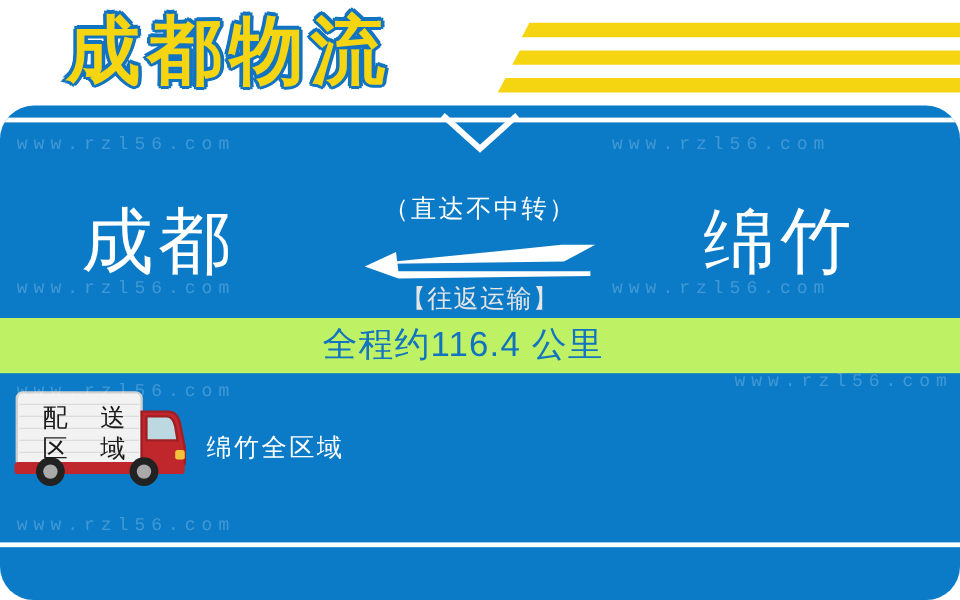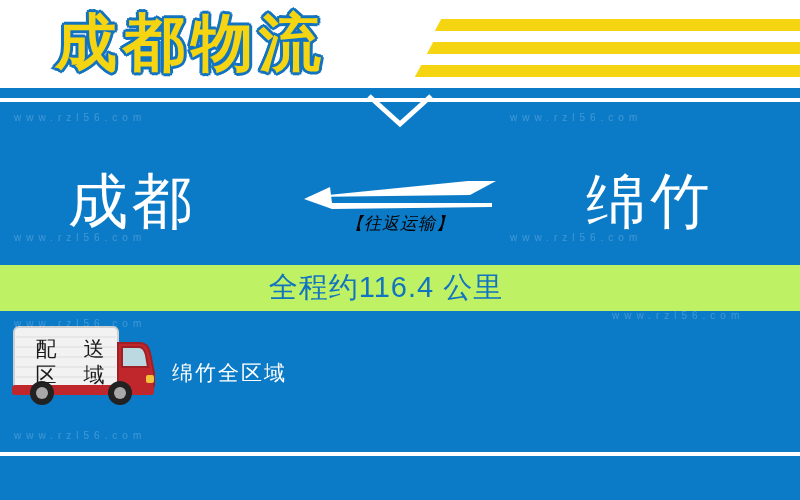--- a/index.html
+++ b/index.html
@@ -54,20 +54,21 @@
   .stripe-2 { top: 42px;  left: 430px; width: 400px; }
   .stripe-3 { top: 65px;  left: 418px; width: 400px; }
 
   
   .blue-panel {
     position: absolute;
     left: 0; top: 88px;
     width: 800px; height: 412px;
     background: #0b7bc8;
     overflow: hidden;
+    border-radius: 28px;
   }
 
   
   .top-rule {
     position: absolute;
     left: 0; top: 10px;
     width: 800px; height: 4px;
     background: #ffffff;
   }
   
@@ -109,26 +110,25 @@
     letter-spacing: 2px;
     white-space: nowrap;
     line-height: 1.1;
   }
   .mid-arrow {
     margin: 10px auto 4px auto;
     width: 200px; height: 38px;
   }
   .mid-arrow svg { display: block; }
   .mid-tag {
-    font-size: 17px;
-    color: #000000;
+    font-size: 21px;
+    color: #e5e5e5;
     letter-spacing: 1px;
     white-space: nowrap;
     line-height: 1.1;
-    font-style: italic;
   }
 
   
   .stat-band {
     position: absolute;
     left: 0; top: 177px;
     width: 800px; height: 46px;
     background: #bef264;
     display: flex;
     align-items: center;
@@ -193,26 +193,26 @@
     letter-spacing: 1px;
     white-space: nowrap;
     line-height: 1.2;
   }
   .address .addr-label { color: #ffffff; }
   .address .addr-value { color: #f5d412; }
 
   
   .wm {
     position: absolute;
-    font-size: 10px;
+    font-size: 15px;
     letter-spacing: 5px;
     color: rgba(255,255,255,0.22);
     white-space: nowrap;
     pointer-events: none;
-    font-family: Liberation Sans, sans-serif;
+    font-family: Liberation Mono, monospace;
     text-align: center;
   }
 </style>
 </head>
 <body>
 
 <div id="poster">
 
   <div class="header">
     <div class="brand-title">成都物流</div>
@@ -229,20 +229,21 @@
     <div class="chevron">
       <svg width="66" height="34" viewBox="0 0 66 34">
         <polyline points="2,2 33,30 64,2" fill="none" stroke="#ffffff" stroke-width="5"></polyline>
       </svg>
     </div>
 
     <div class="route">
       <div class="city city-origin">成都</div>
 
       <div class="mid">
+        <div class="mid-note">（直达不中转）</div>
 
         <div class="mid-arrow">
           <svg width="200" height="38" viewBox="0 0 200 38">
 
             <polygon points="8,24 168,8 196,8 170,22 8,24" fill="#ffffff"></polygon>
 
             <polygon points="192,30 32,30 30,14 4,26 32,36 192,34" fill="#ffffff"></polygon>
           </svg>
         </div>
 

